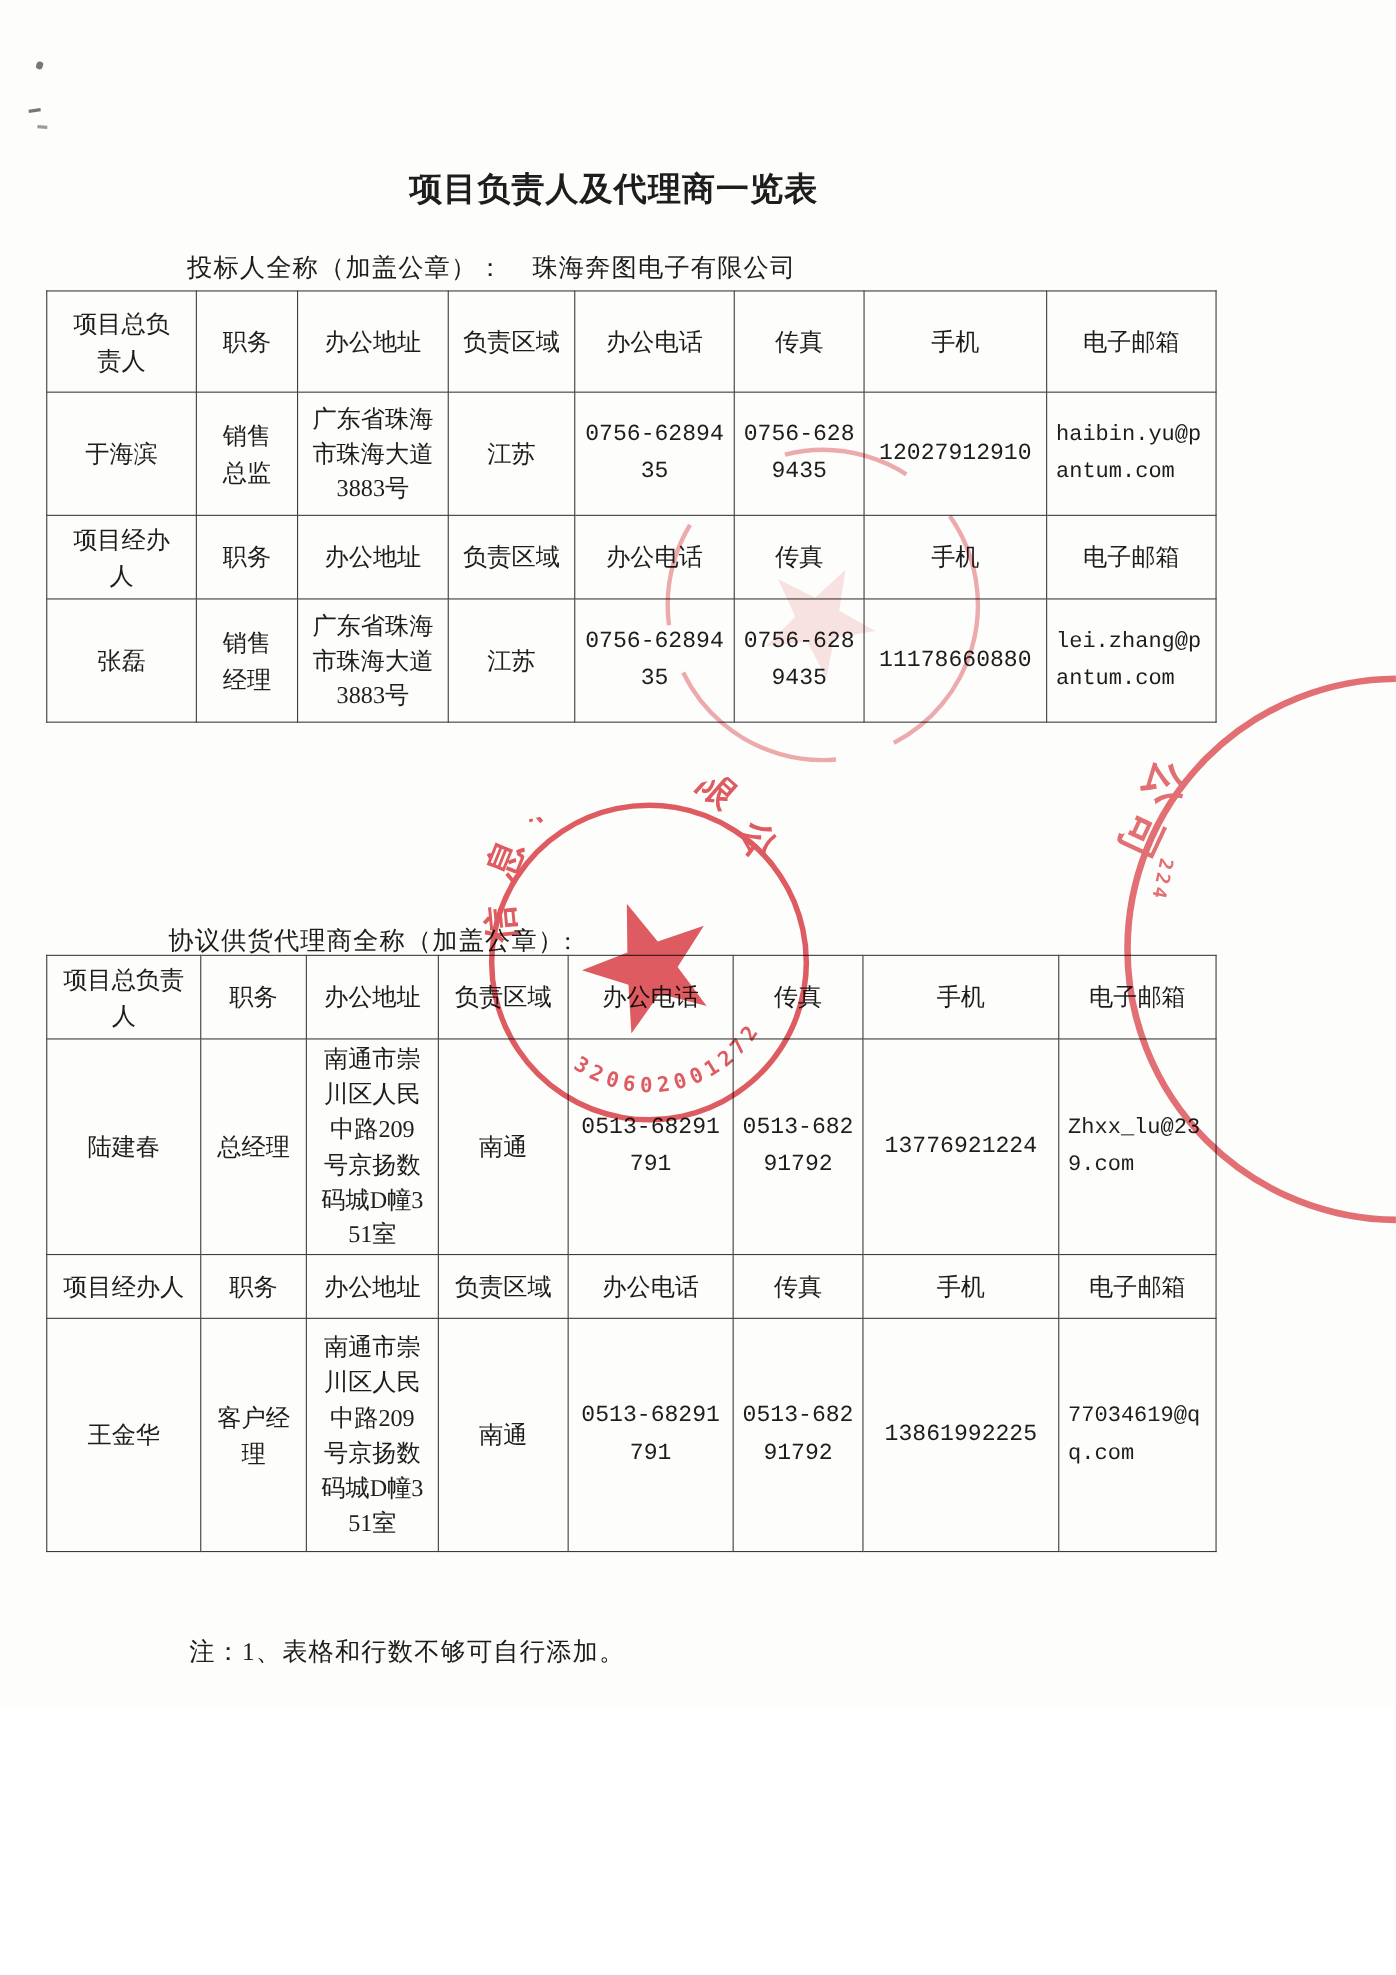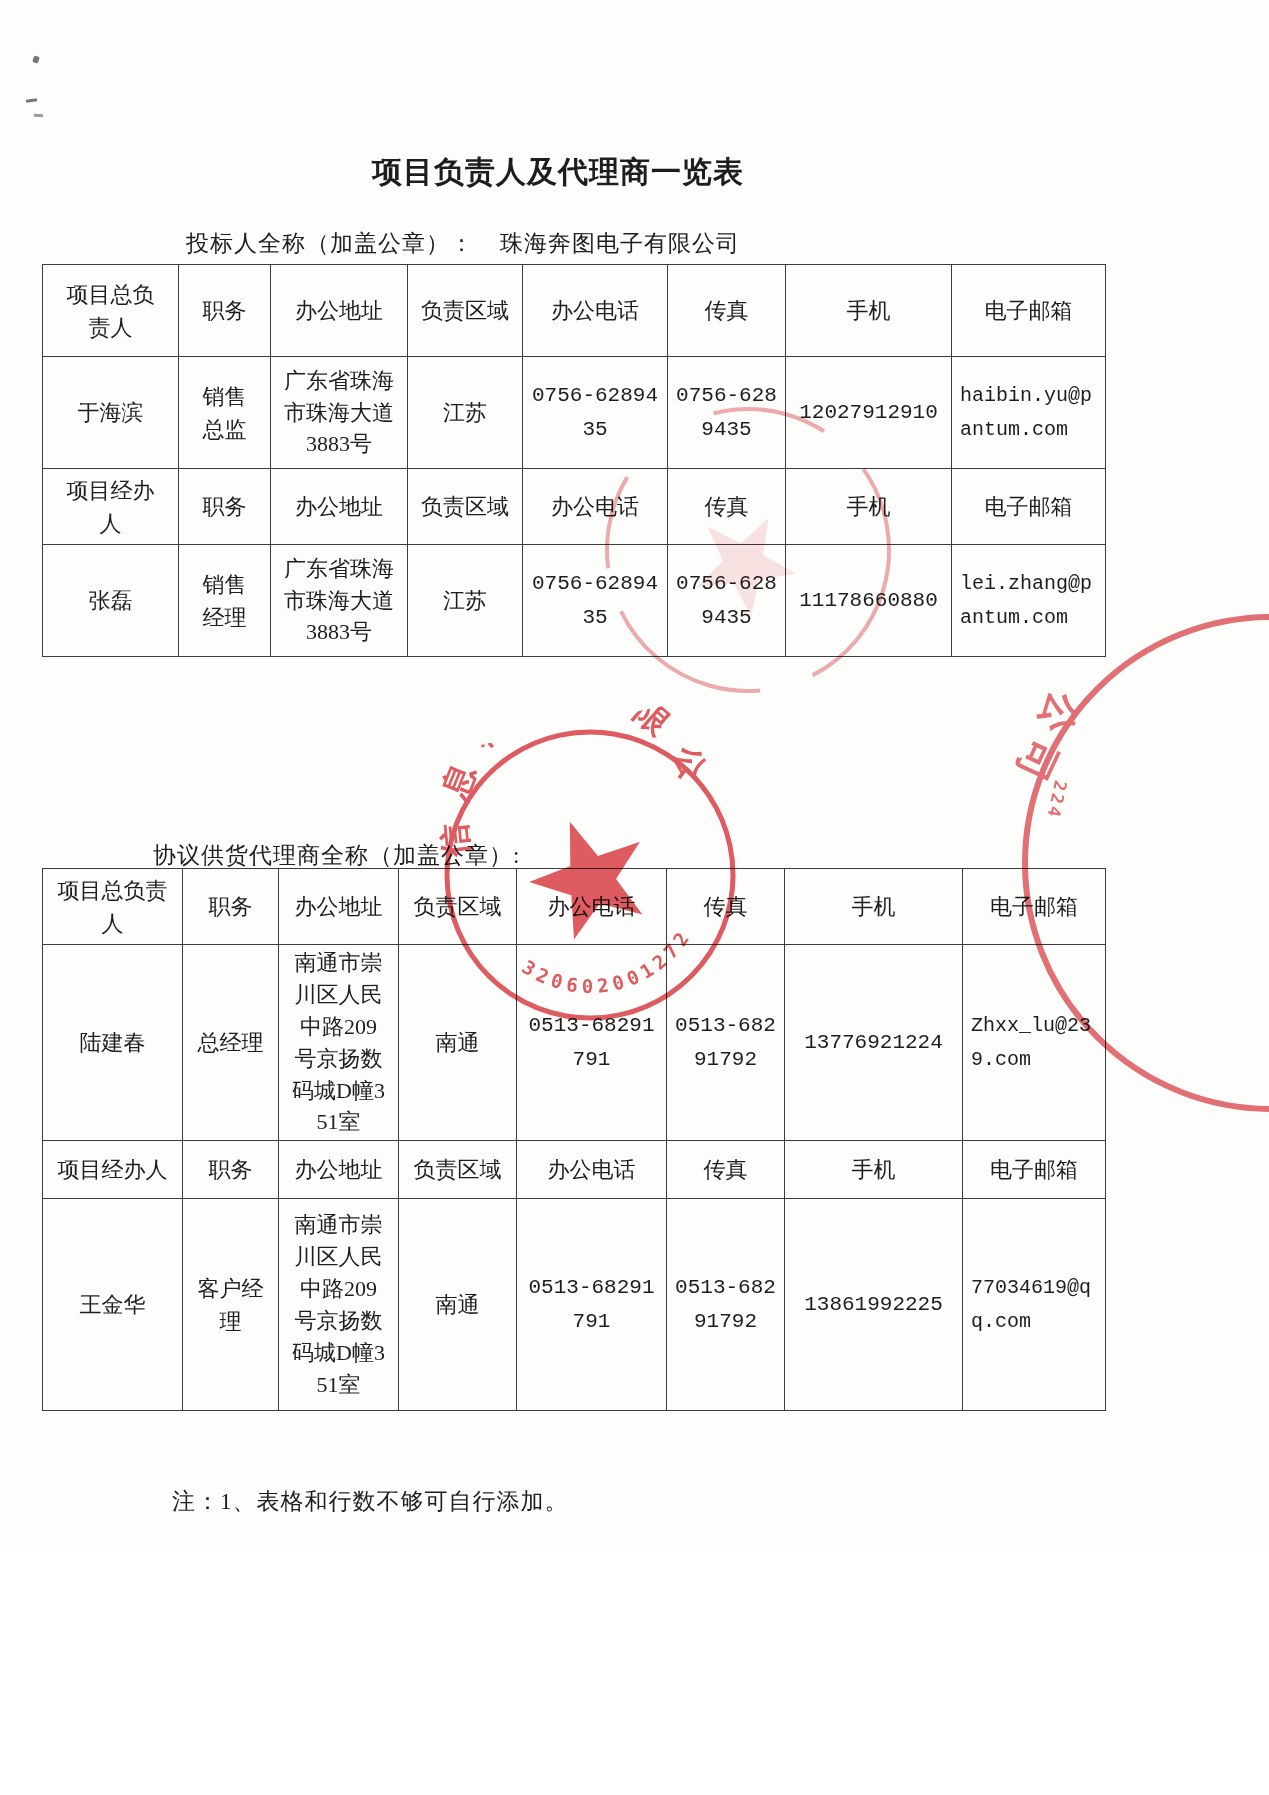--- a/index.html
+++ b/index.html
@@ -10,21 +10,21 @@
     color:#1d1d1d;
   }
   .title{
     position:absolute;left:372px;top:152px;
     font-size:30px;font-weight:bold;letter-spacing:1px;white-space:nowrap;
   }
   .caption{
     position:absolute;font-size:23px;white-space:nowrap;letter-spacing:1px;
   }
   .caption .cap-value{margin-left:26px;}
-  .cap1{left:186px;top:228px;}
+  .cap1{left:170px;top:228px;}
   .cap2{left:153px;top:840px;}
   table{
     position:absolute;border-collapse:collapse;table-layout:fixed;
     font-size:22px;
   }
   td{
     border:1px solid #3c3c3c;text-align:center;vertical-align:middle;
     padding:2px 6px;line-height:1.5;overflow:hidden;word-break:break-all;
   }
   .t1{left:42px;top:264px;width:1063px;}

